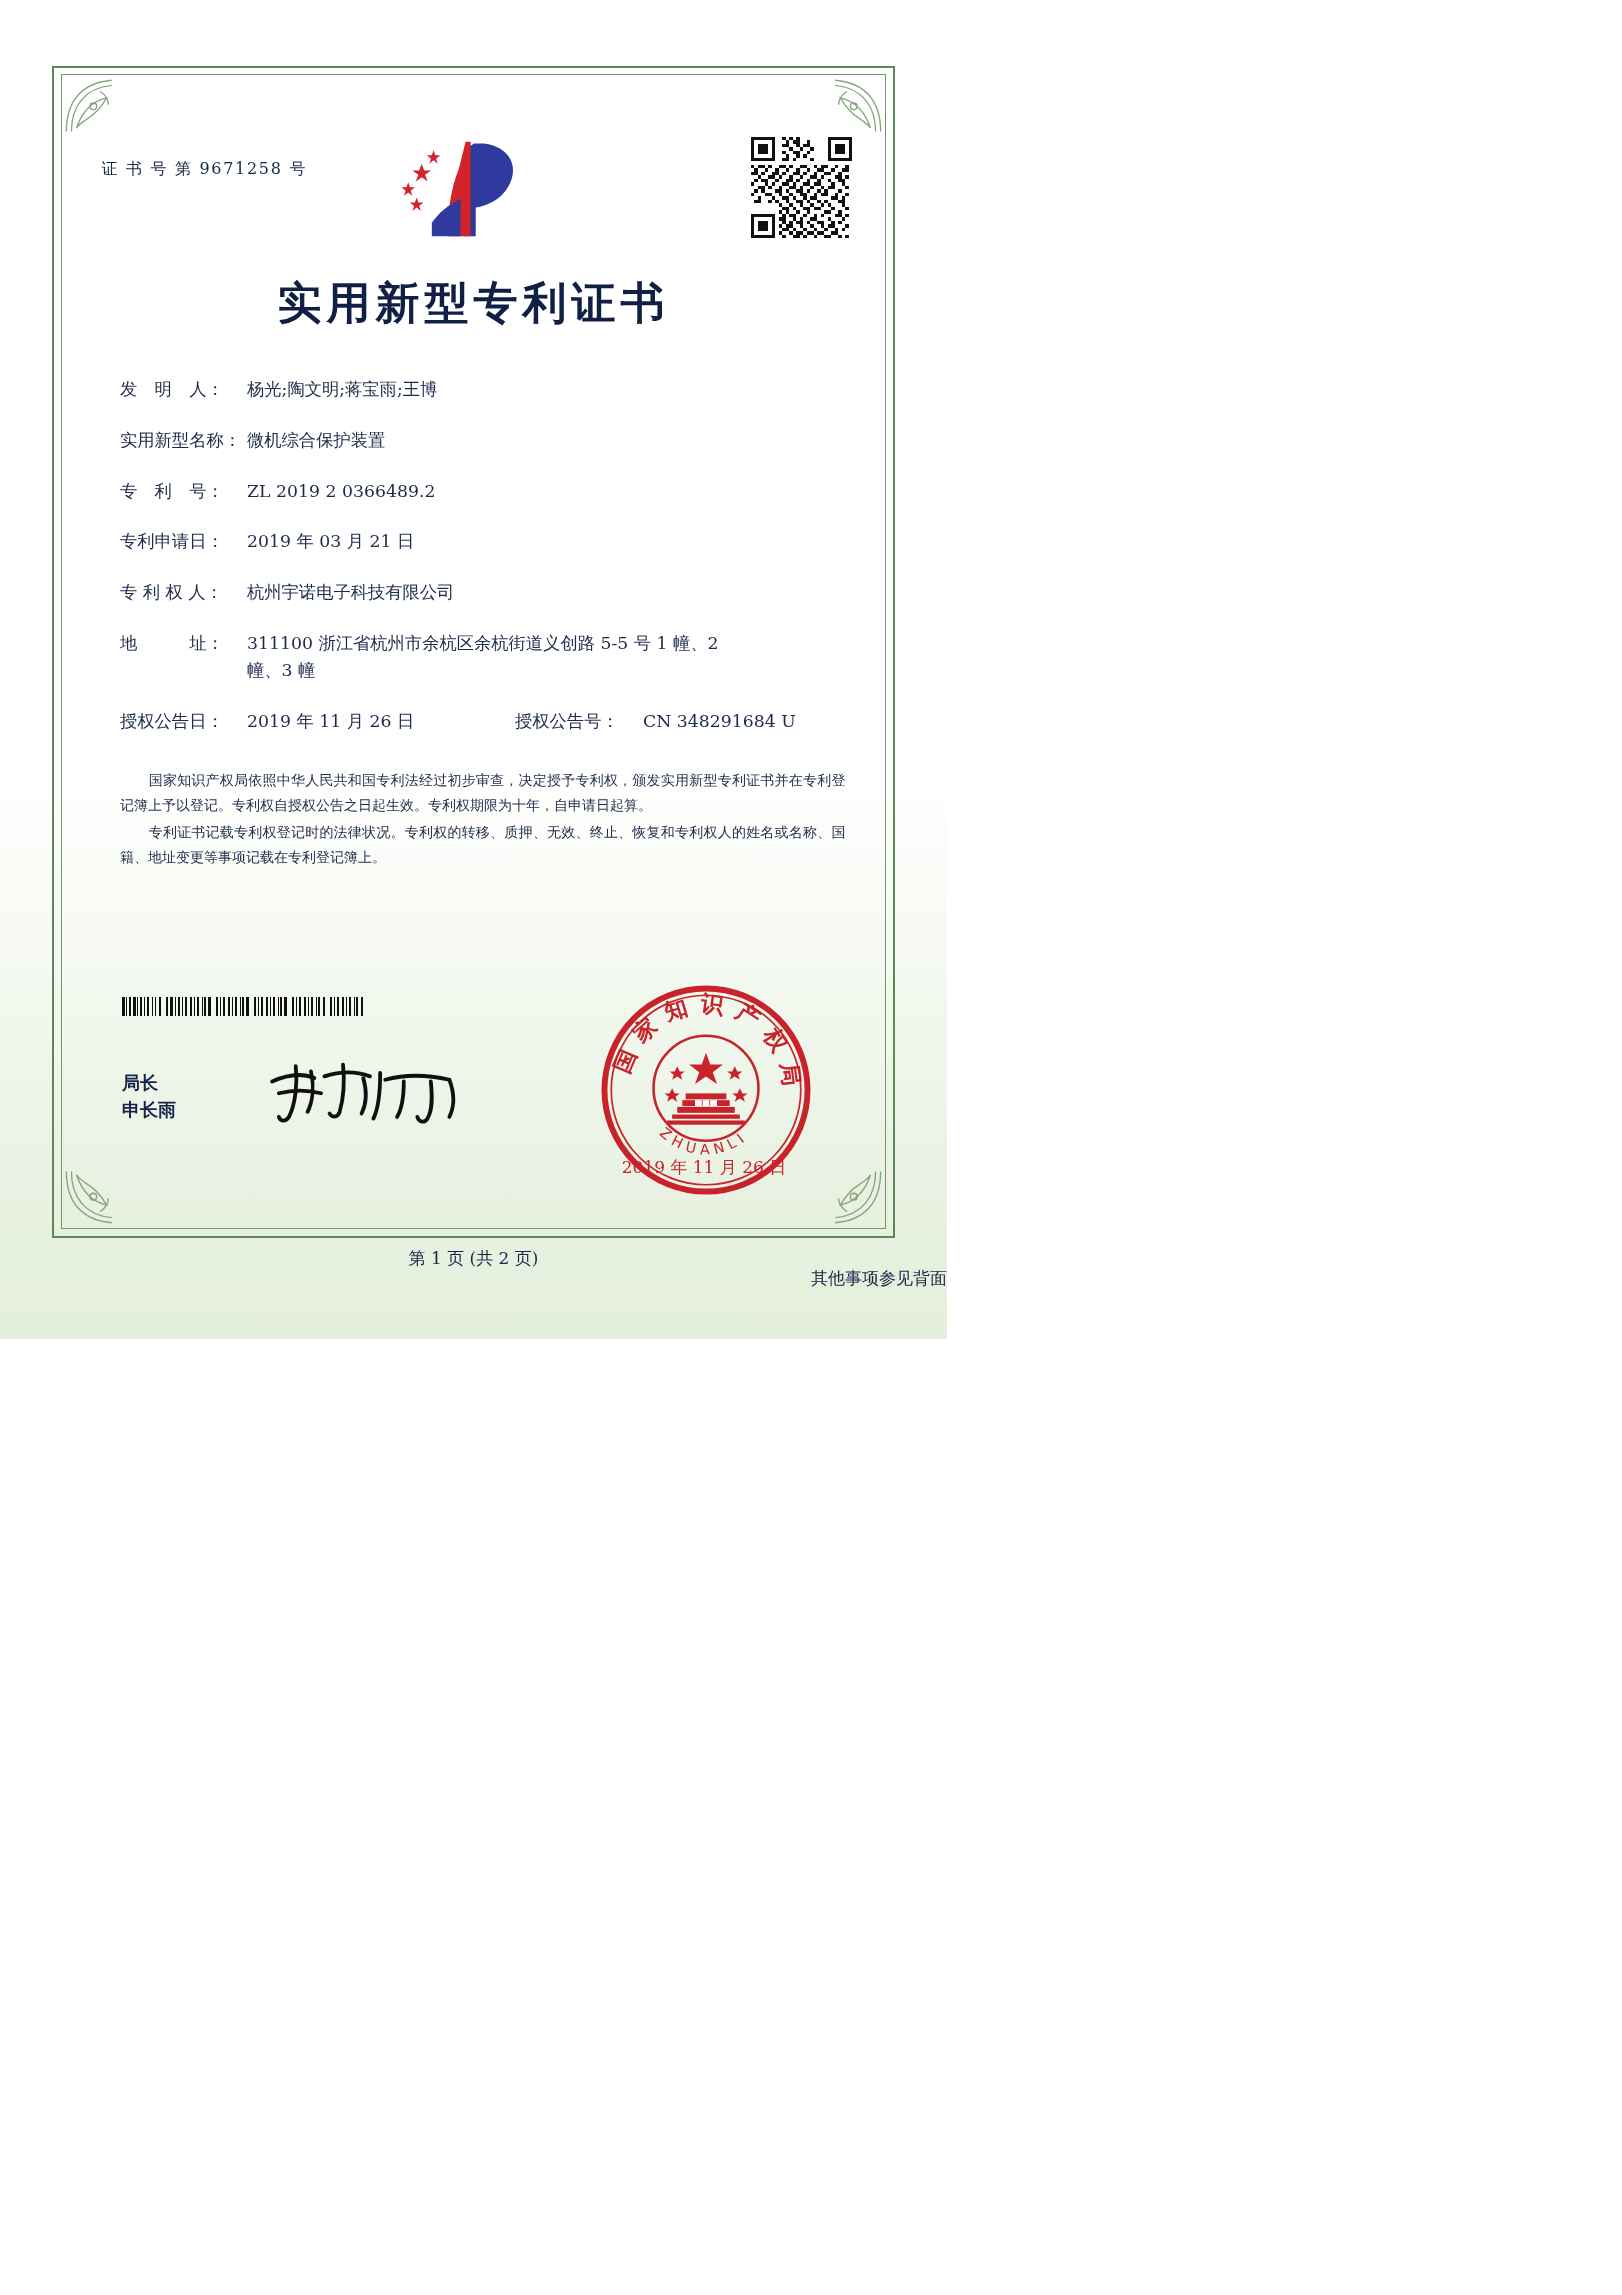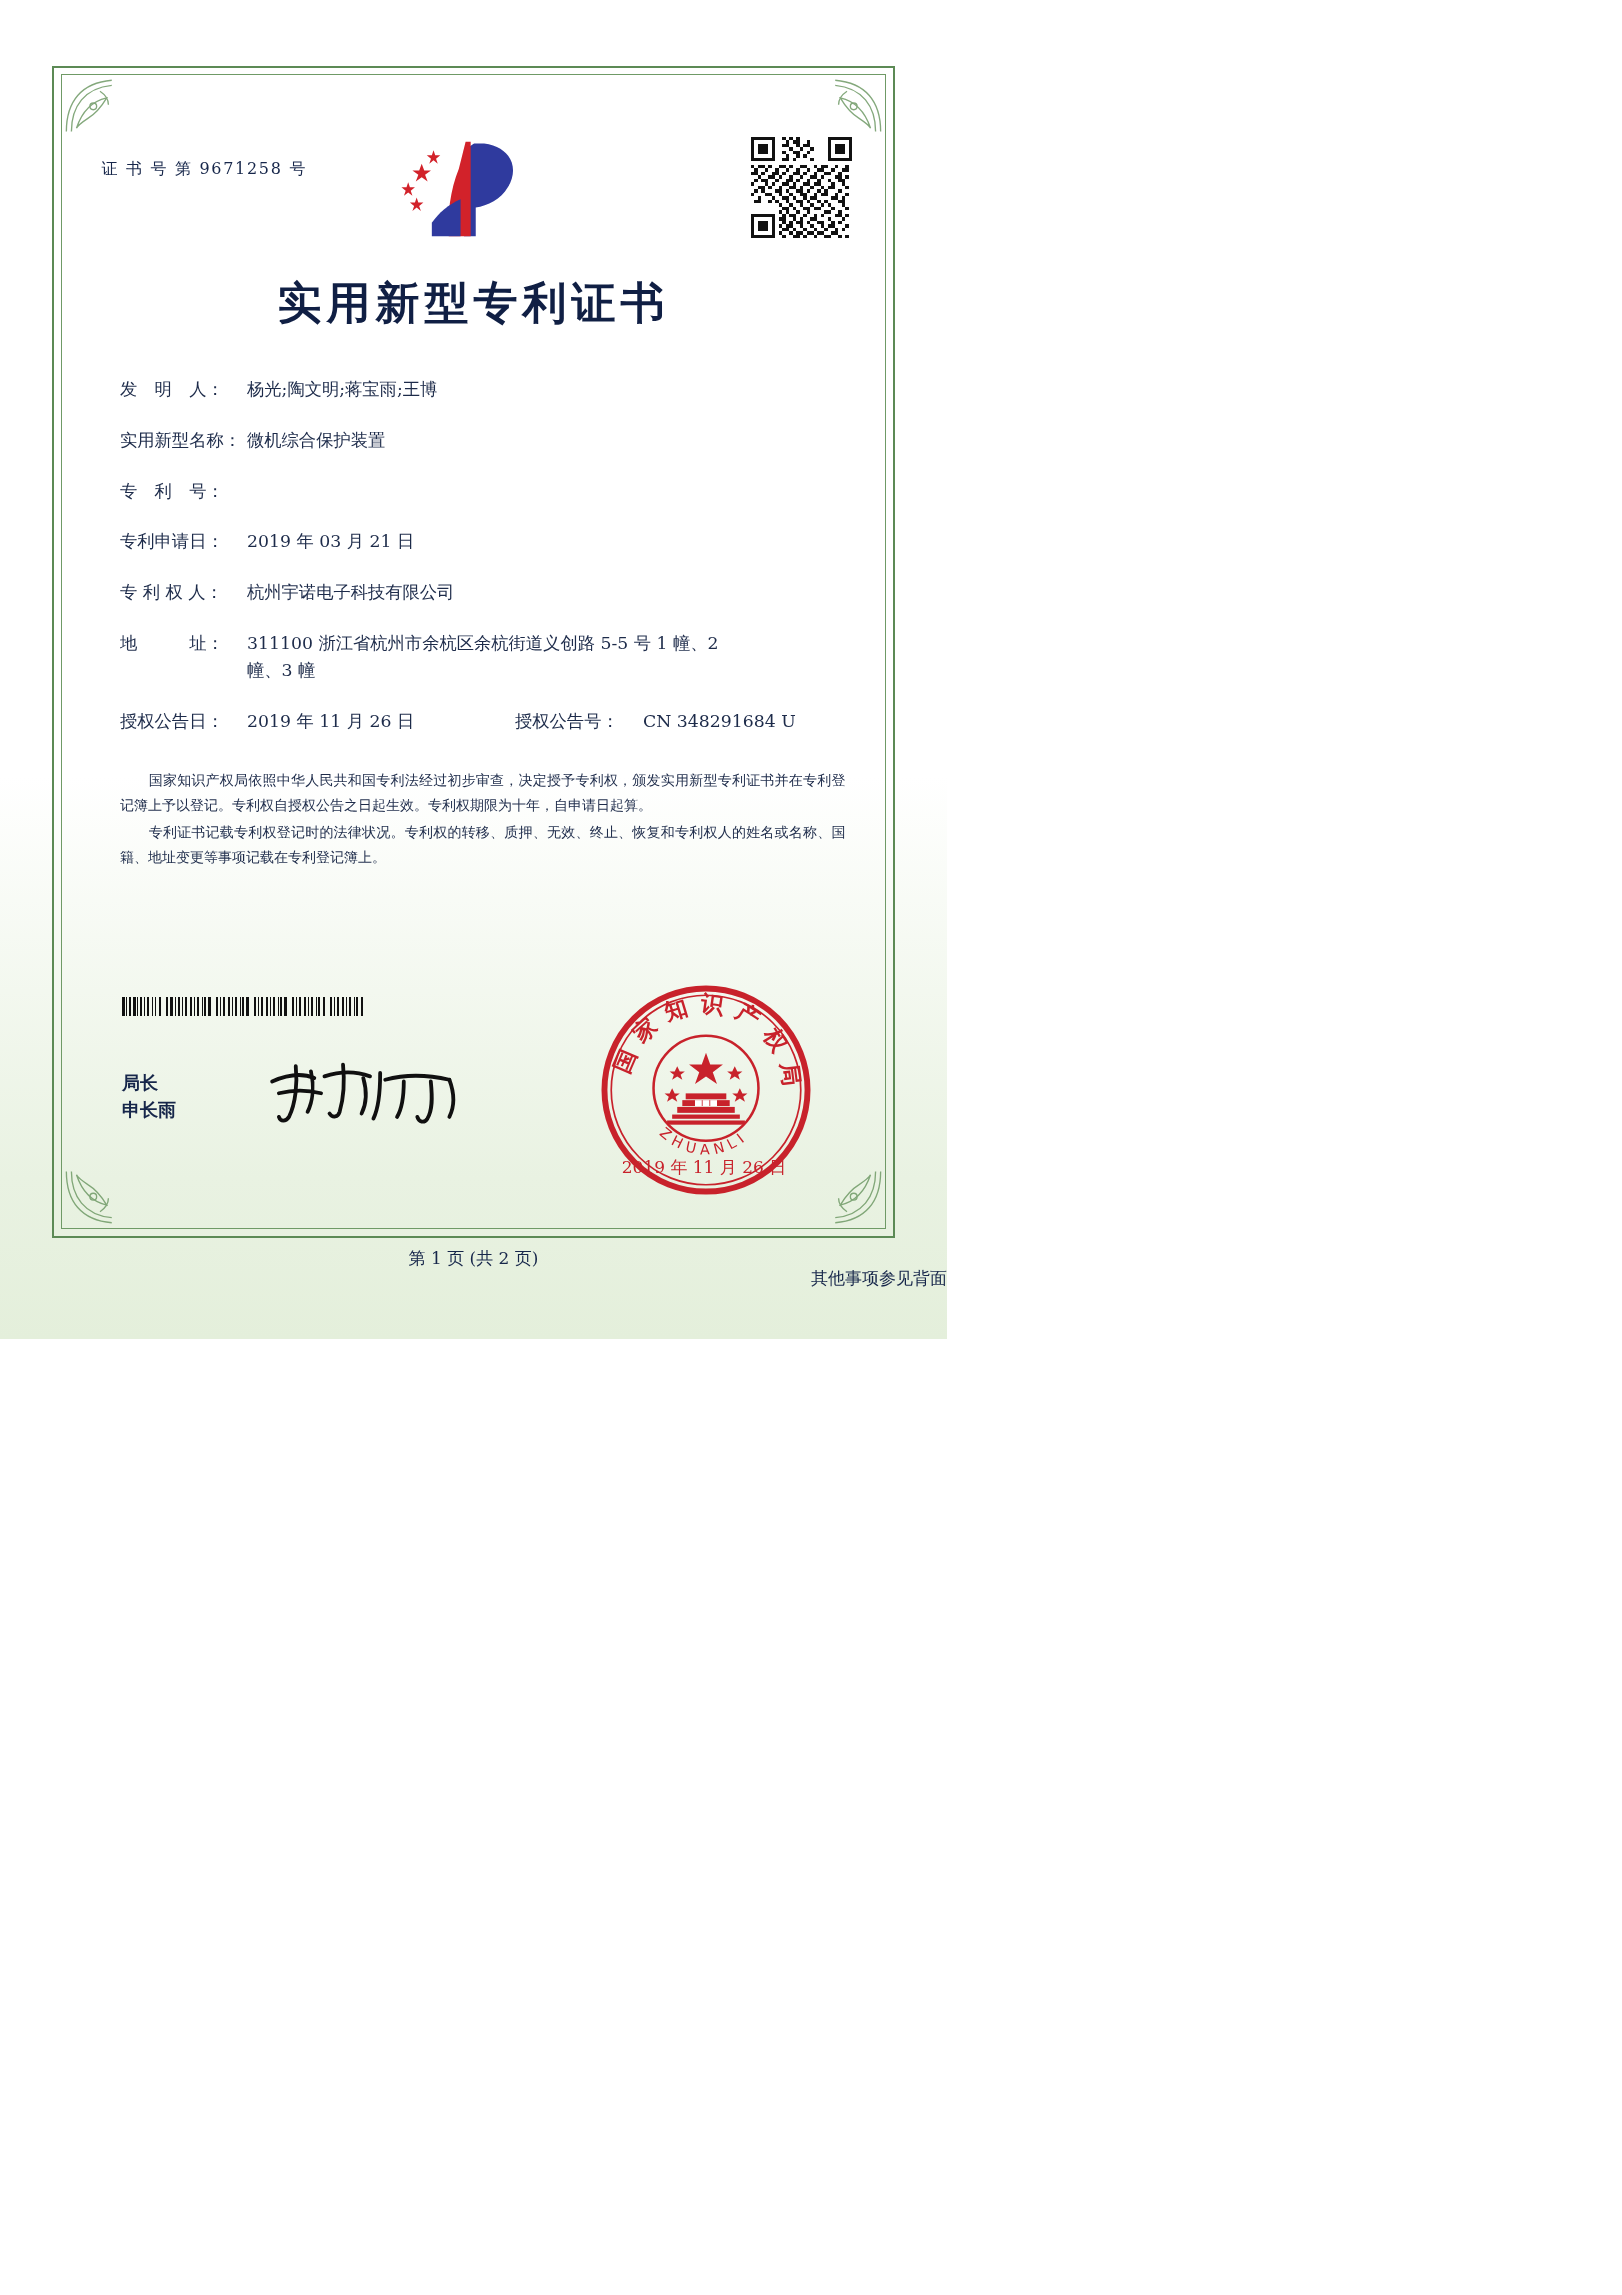--- a/index.html
+++ b/index.html
@@ -506,20 +506,21 @@
         <div class="val">杨光;陶文明;蒋宝雨;王博</div>
       </div>
 
       <div class="row">
         <div class="lab">实用新型名称：</div>
         <div class="val">微机综合保护装置</div>
       </div>
 
       <div class="row">
         <div class="lab">专　利　号：</div>
+        <div class="val">ZL 2019 2 0366489.2</div>
       </div>
 
       <div class="row">
         <div class="lab">专利申请日：</div>
         <div class="val">2019 年 03 月 21 日</div>
       </div>
 
       <div class="row">
         <div class="lab">专 利 权 人：</div>
         <div class="val">杭州宇诺电子科技有限公司</div>

